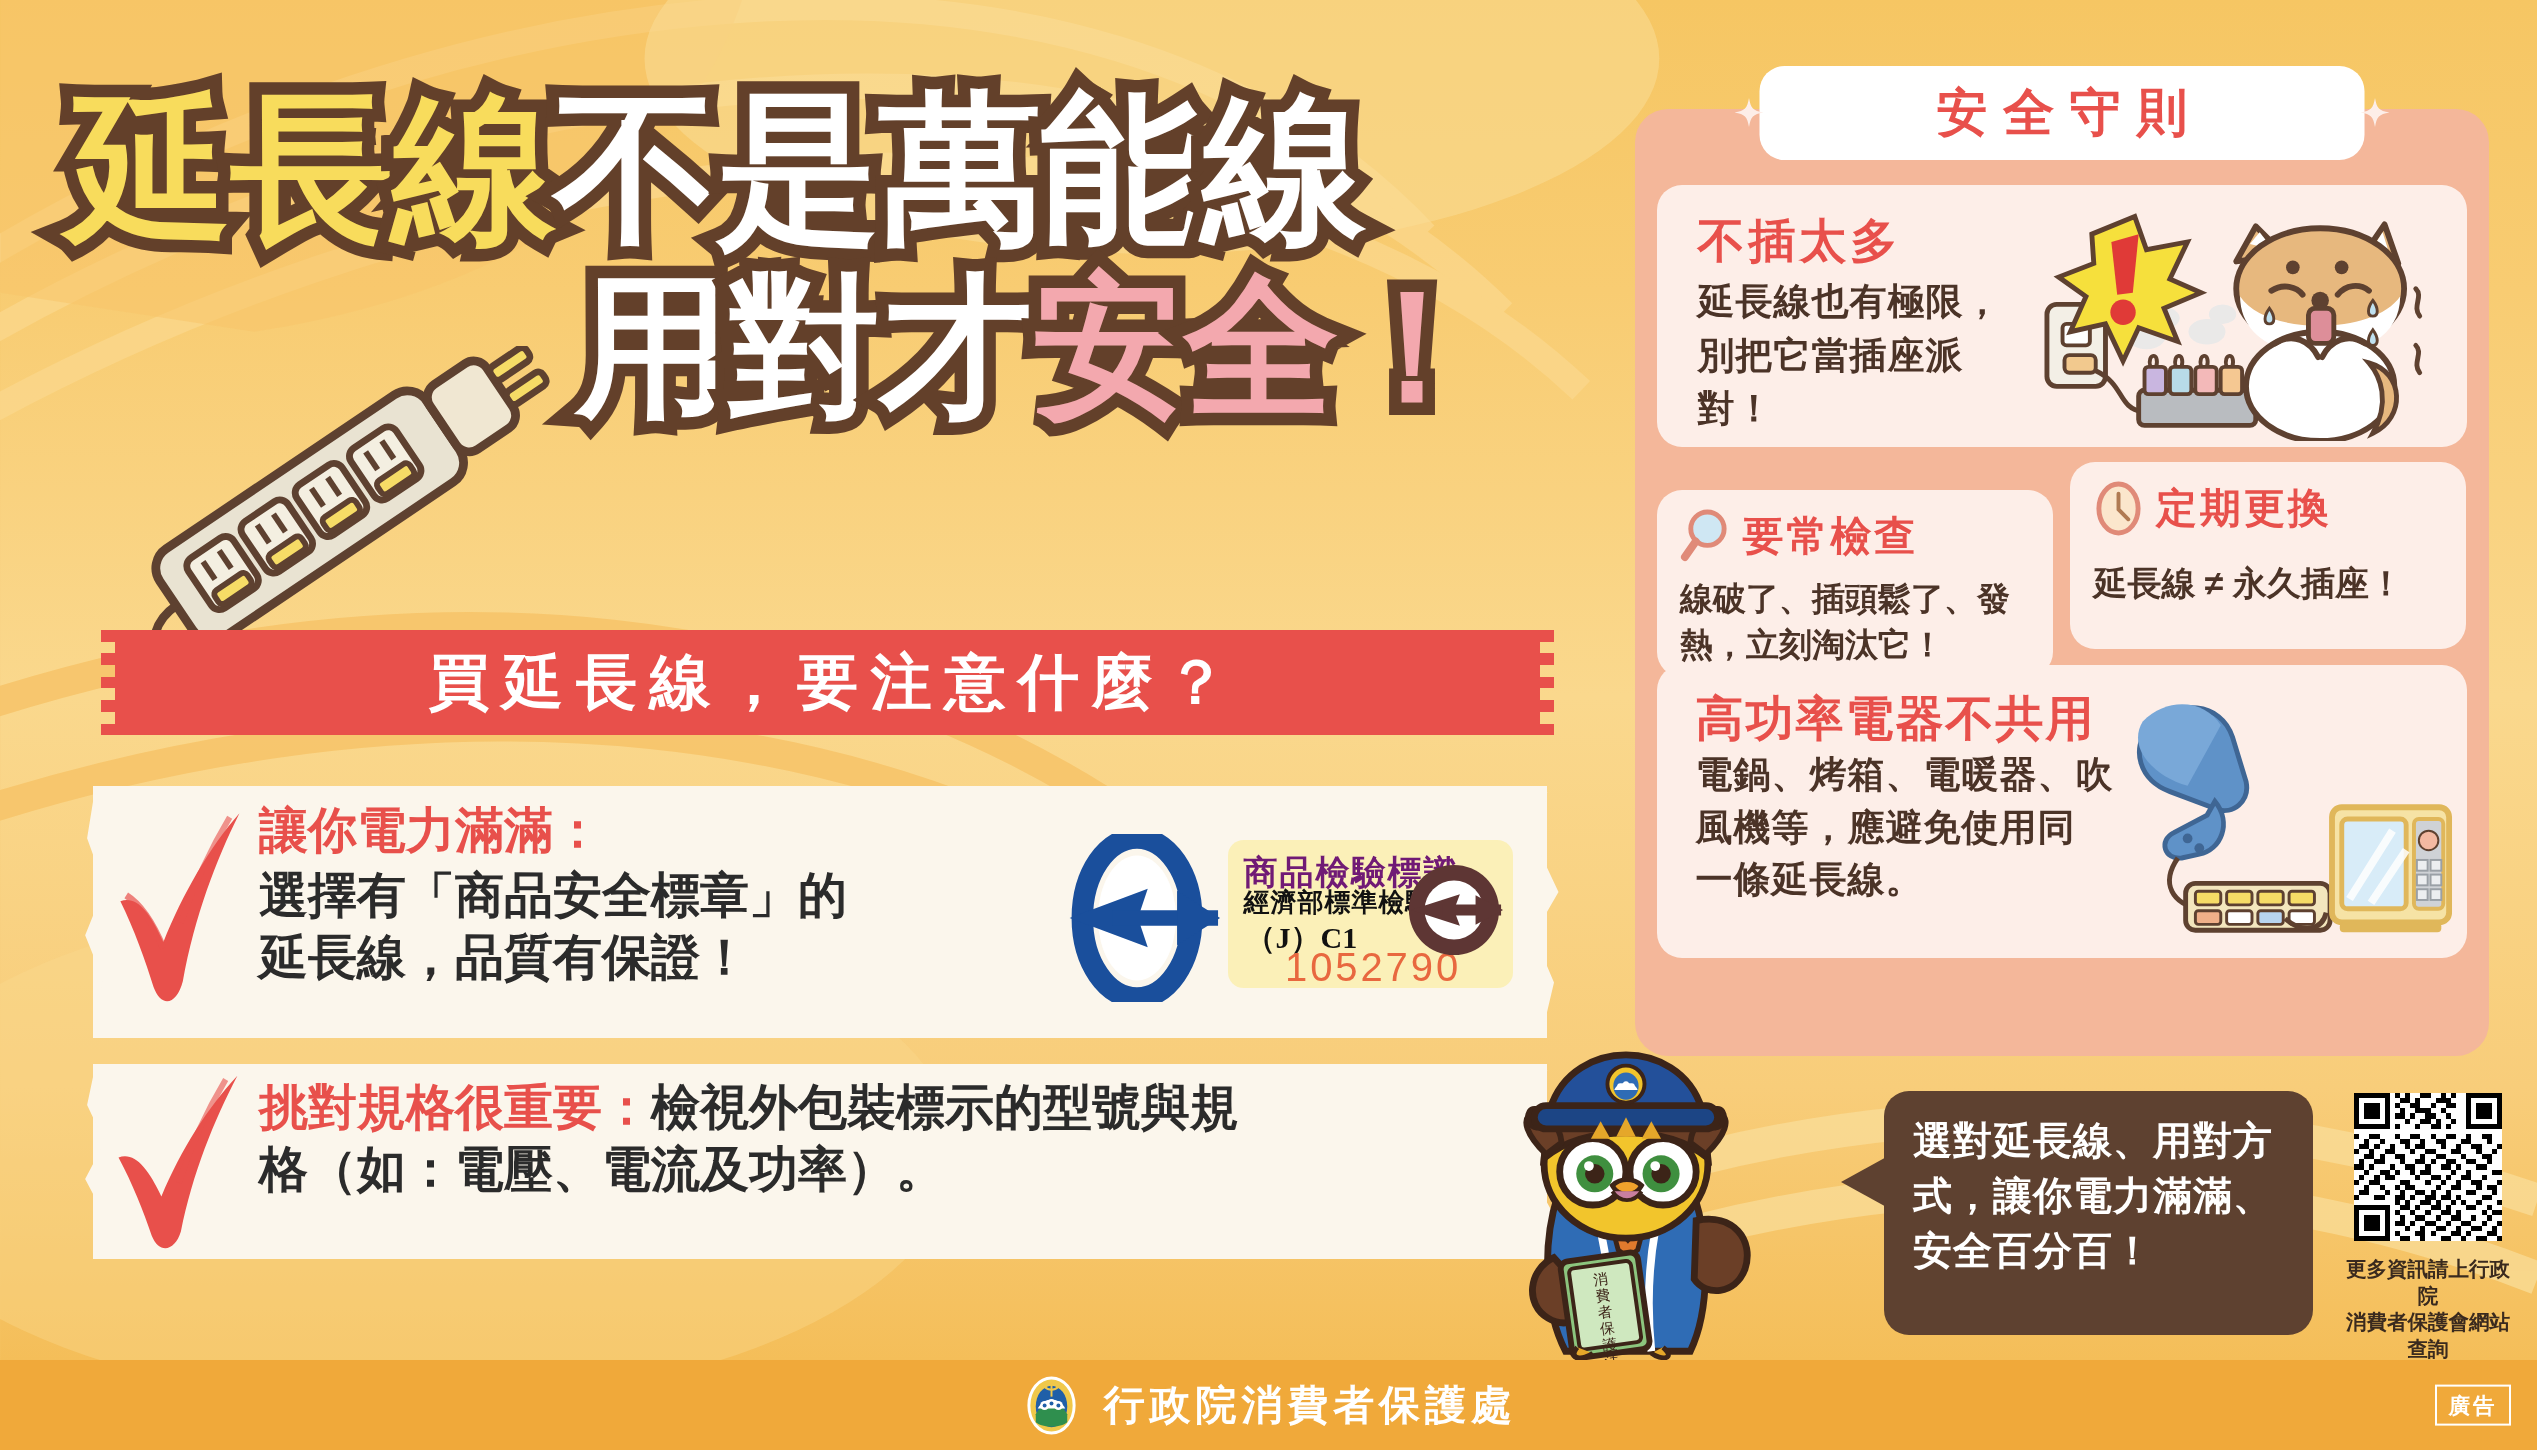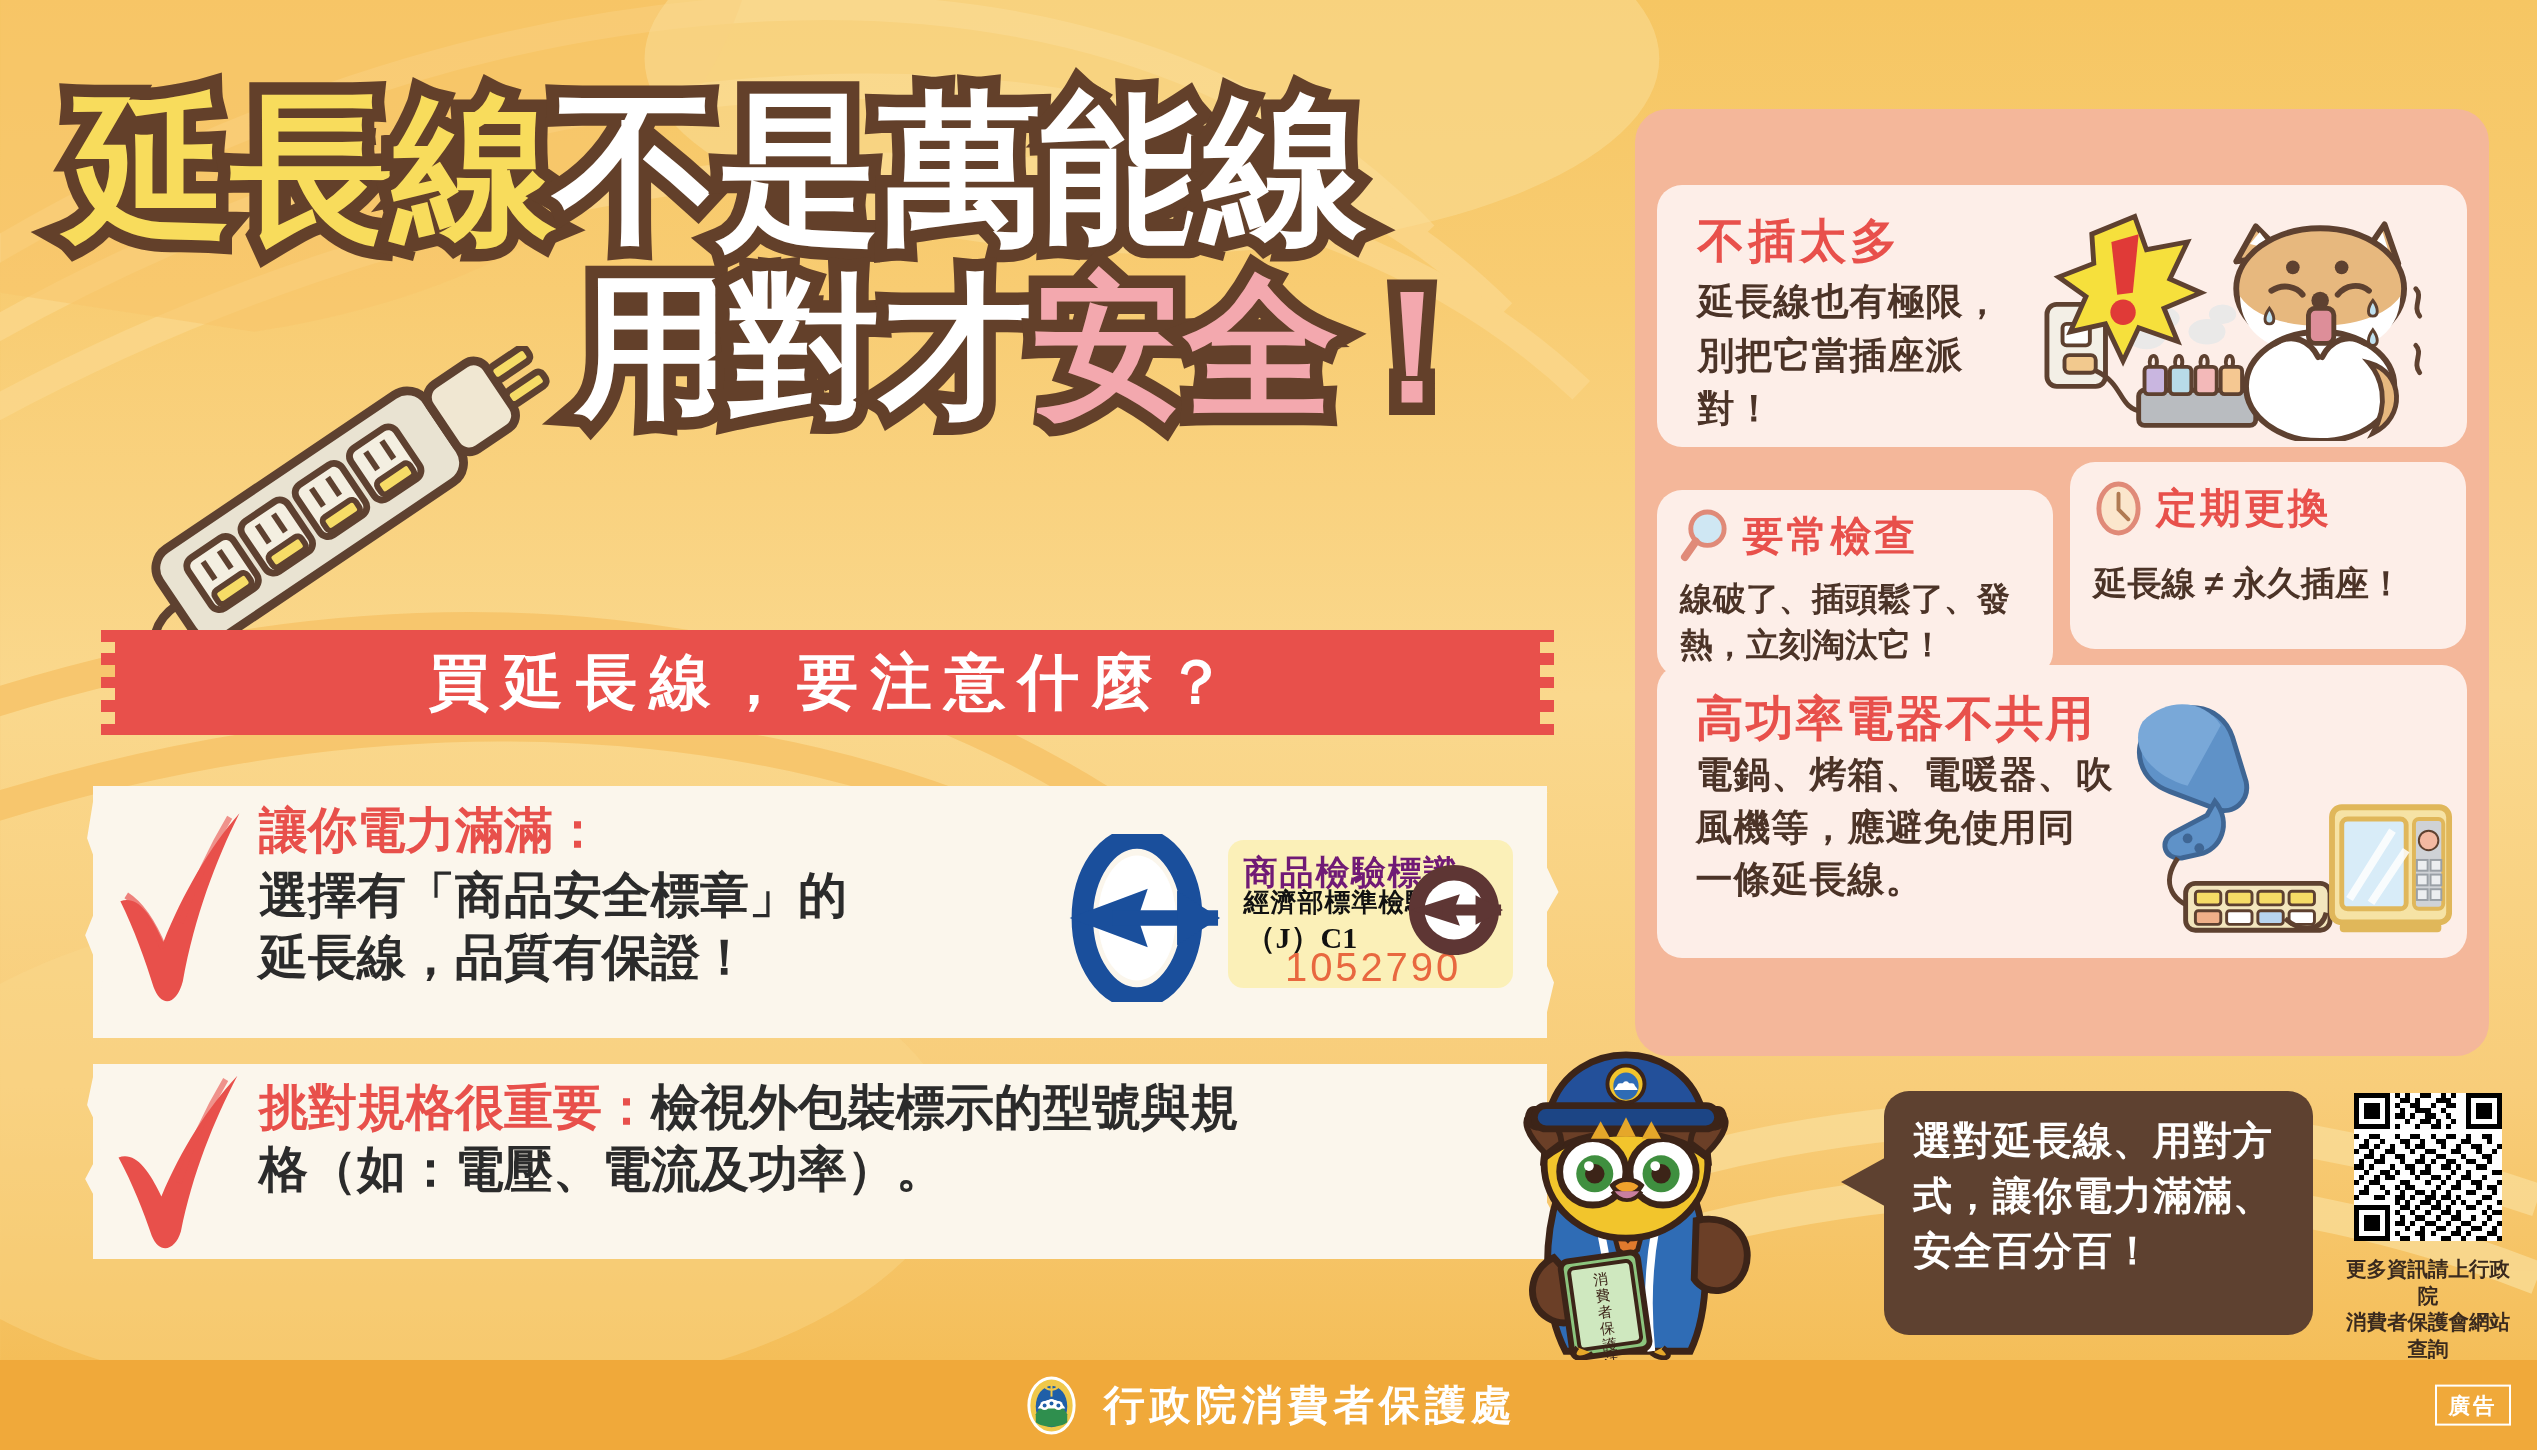--- a/index.html
+++ b/index.html
@@ -314,20 +314,29 @@
         <div class="row-body-text">
           <span class="inline-head">挑對規格很重要：</span><span>檢視外包裝標示的型號與規</span>
         </div>
         <div class="row-body-text">格（如：電壓、電流及功率）。</div>
       </div>
     </div>
   </div>
 
   <div id="right-panel">
 
+    <div id="panel-title-chip">
+      <svg class="spark l" viewBox="0 0 30 30">
+        <path d="M15 0 C 17 11, 19 13, 30 15 C 19 17, 17 19, 15 30 C 13 19, 11 17, 0 15 C 11 13, 13 11, 15 0 Z" fill="#fdeee8"></path>
+      </svg>
+      <svg class="spark r" viewBox="0 0 30 30">
+        <path d="M15 0 C 17 11, 19 13, 30 15 C 19 17, 17 19, 15 30 C 13 19, 11 17, 0 15 C 11 13, 13 11, 15 0 Z" fill="#fdeee8"></path>
+      </svg>
+      <span id="panel-title">安全守則</span>
+    </div>
 
     <div class="card" id="card-1">
       <div class="card-title">不插太多</div>
       <div class="card-body">
         <span>延長線也有極限，</span><br>
         <span>別把它當插座派</span><br>
         <span>對！</span>
       </div>
       <svg style="position:absolute;right:15.6px;top:13.7px;" width="410" height="242" viewBox="0 0 420 248">
 

